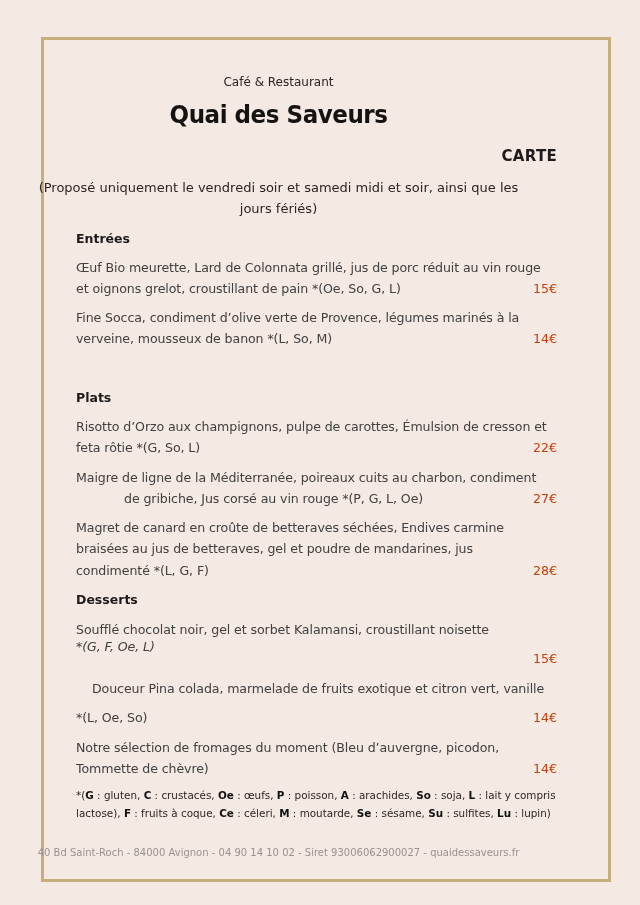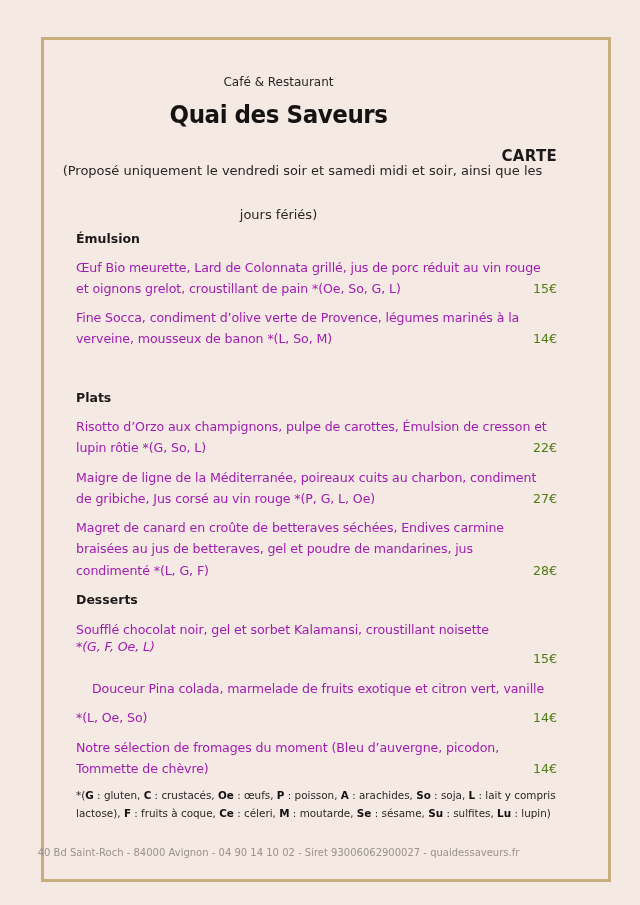--- a/index.html
+++ b/index.html
@@ -18,60 +18,60 @@
   .center { left: 0; width: 557px; text-align: center; }
   .kicker { font-size: 12px; color: #2a2523; }
   .logo {
     font-family: "DejaVu Sans", sans-serif; font-weight: bold;
     font-size: 25px; letter-spacing: -0.5px; color: #151212;
     transform: scaleX(0.92);
   }
   .carte { font-size: 15px; font-weight: bold; letter-spacing: 0.3px; text-align: right; }
   .sub { font-size: 13px; color: #2a2523; }
   .section { left: 76px; font-size: 12.5px; font-weight: bold; }
-  .line { left: 76px; font-size: 12.6px; color: #a21caf; letter-spacing: -0.1px; }
-  .price { right: 83px; font-size: 12.6px; color: #4d7c0f; text-align: right; }
+  .line { left: 76px; font-size: 12.6px; color: #404040; letter-spacing: -0.1px; }
+  .price { right: 83px; font-size: 12.6px; color: #c2410c; text-align: right; }
   .note { left: 76px; font-size: 10.4px; color: #2a2523; }
   .note b { font-weight: bold; color: #111; }
   .footer { font-size: 10px; color: #9a918d; }
 </style>
 </head>
 <body>
 
 <div class="frame"></div>
 
 <div class="abs center kicker" style="top:75px;">Café &amp; Restaurant</div>
 <div class="abs center" style="top:100px;">
   <div class="logo">Quai des Saveurs</div>
 </div>
 <div class="abs center carte" style="top:147px;">CARTE</div>
-<div class="abs center sub" style="top:163px;padding-left:24px;">(Proposé uniquement le vendredi soir et samedi midi et soir, ainsi que les</div>
-<div class="abs center sub" style="top:201px;margin-top:6px;">jours fériés)</div>
+<div class="abs center sub" style="top:180px;">(Proposé uniquement le vendredi soir et samedi midi et soir, ainsi que les</div>
+<div class="abs center sub" style="top:201px;">jours fériés)</div>
 
-<div class="abs section" style="top:231px;">Émulsion</div>
+<div class="abs section" style="top:231px;">Entrées</div>
 <div>
   <div class="abs line" style="top:260px;">Œuf Bio meurette, Lard de Colonnata grillé, jus de porc réduit au vin rouge</div>
   <div class="abs line" style="top:281px;">et oignons grelot, croustillant de pain *(Oe, So, G, L)</div>
   <div class="abs price" style="top:281px;">15€</div>
 </div>
 <div>
   <div class="abs line" style="top:310px;">Fine Socca, condiment d’olive verte de Provence, légumes marinés à la</div>
   <div class="abs line" style="top:331px;">verveine, mousseux de banon *(L, So, M)</div>
   <div class="abs price" style="top:331px;">14€</div>
 </div>
 
 <div class="abs section" style="top:390px;">Plats</div>
 <div>
   <div class="abs line" style="top:419px;">Risotto d’Orzo aux champignons, pulpe de carottes, Émulsion de cresson et</div>
-  <div class="abs line" style="top:440px;">lupin rôtie *(G, So, L)</div>
+  <div class="abs line" style="top:440px;">feta rôtie *(G, So, L)</div>
   <div class="abs price" style="top:440px;">22€</div>
 </div>
 <div>
   <div class="abs line" style="top:470px;">Maigre de ligne de la Méditerranée, poireaux cuits au charbon, condiment</div>
-  <div class="abs line" style="top:491px;">de gribiche, Jus corsé au vin rouge *(P, G, L, Oe)</div>
+  <div class="abs line" style="top:491px;margin-left:48px;">de gribiche, Jus corsé au vin rouge *(P, G, L, Oe)</div>
   <div class="abs price" style="top:491px;">27€</div>
 </div>
 <div>
   <div class="abs line" style="top:520px;">Magret de canard en croûte de betteraves séchées, Endives carmine</div>
   <div class="abs line" style="top:541px;">braisées au jus de betteraves, gel et poudre de mandarines, jus</div>
   <div class="abs line" style="top:563px;">condimenté *(L, G, F)</div>
   <div class="abs price" style="top:563px;">28€</div>
 </div>
 
 <div class="abs section" style="top:592px;">Desserts</div>

